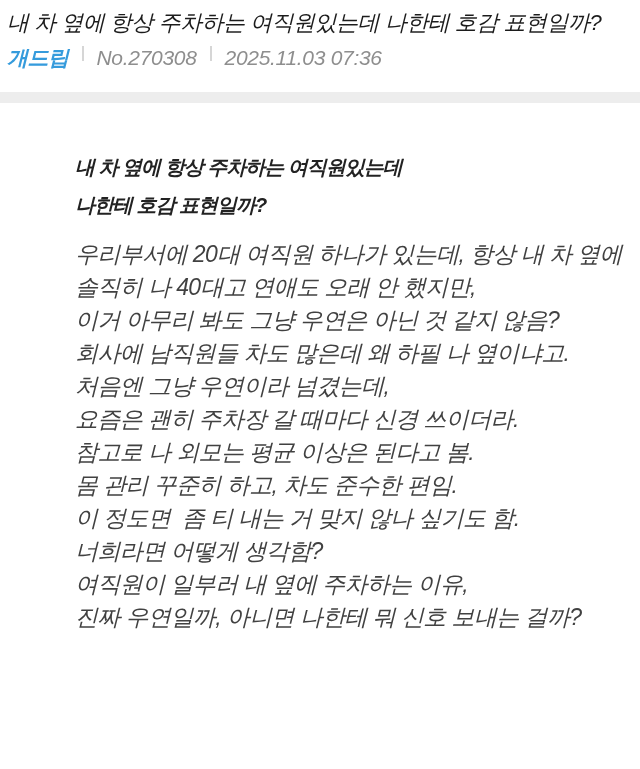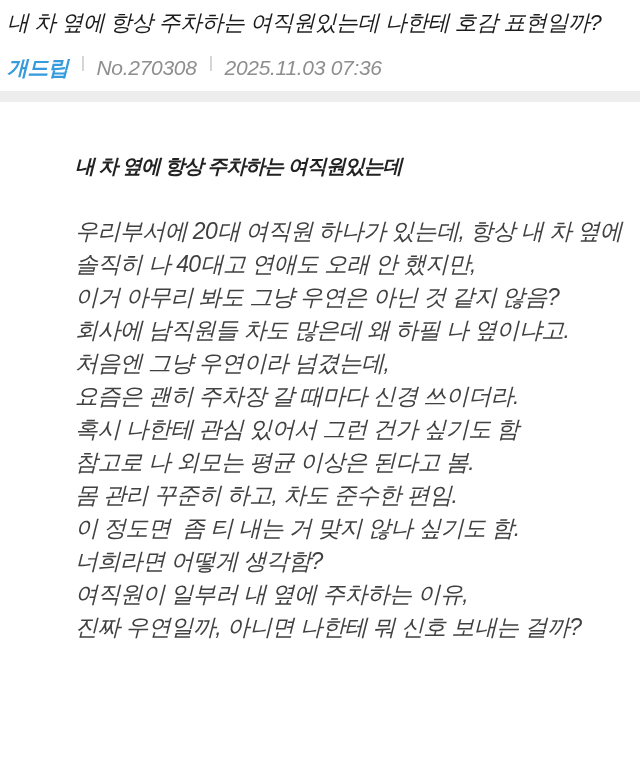--- a/index.html
+++ b/index.html
@@ -27,22 +27,22 @@
     font-weight:500;
     line-height:30px;
     color:var(--title-black);
     letter-spacing:-0.5px;
     white-space:nowrap;
     overflow:hidden;
   }
   .post-meta{
     display:flex;
     align-items:flex-start;
-    margin-top:18px;
-    padding-bottom:11px;
+    margin-top:8px;
+    padding-bottom:22px;
     font-size:21px;
     line-height:24px;
   }
   .board-name{
     color:var(--board-blue);
     font-weight:700;
     text-decoration:none;
     letter-spacing:-0.5px;
   }
   .meta-sep{
@@ -64,21 +64,21 @@
     background:#ffffff;
   }
   .content-title{
     font-size:20px;
     font-weight:700;
     line-height:38px;
     color:var(--inner-title-black);
     letter-spacing:-1px;
   }
   .content-body{
-    margin-top:30px;
+    margin-top:14px;
     font-size:23px;
     line-height:33px;
     color:var(--body-gray);
     letter-spacing:-0.6px;
   }
   .body-line{white-space:pre;}
 </style>
 </head>
 <body>
 
@@ -89,29 +89,28 @@
     <span class="meta-sep"></span>
     <span class="meta-text">No.270308</span>
     <span class="meta-sep"></span>
     <span class="meta-text">2025.11.03 07:36</span>
   </div>
 </header>
 
 <div class="section-band"></div>
 
 <main class="post-content">
-  <h2 class="content-title"><span>내 차 옆에 항상 주차하는 여직원있는데</span><br></h2>
+  <h2 class="content-title"><span>내 차 옆에 항상 주차하는 여직원있는데</span><br><span>나한테 호감 표현일까?</span></h2>
   <div class="content-body">
       <div class="body-line">우리부서에 20대 여직원 하나가 있는데, 항상 내 차 옆에</div>
       <div class="body-line">솔직히 나 40대고 연애도 오래 안 했지만,</div>
       <div class="body-line">이거 아무리 봐도 그냥 우연은 아닌 것 같지 않음?</div>
       <div class="body-line">회사에 남직원들 차도 많은데 왜 하필 나 옆이냐고.</div>
       <div class="body-line">처음엔 그냥 우연이라 넘겼는데,</div>
       <div class="body-line">요즘은 괜히 주차장 갈 때마다 신경 쓰이더라.</div>
-      <div class="body-line">혹시 나한테 관심 있어서 그런 건가 싶기도 함</div>
       <div class="body-line">참고로 나 외모는 평균 이상은 된다고 봄.</div>
       <div class="body-line">몸 관리 꾸준히 하고, 차도 준수한 편임.</div>
       <div class="body-line">이 정도면  좀 티 내는 거 맞지 않나 싶기도 함.</div>
       <div class="body-line">너희라면 어떻게 생각함?</div>
       <div class="body-line">여직원이 일부러 내 옆에 주차하는 이유,</div>
       <div class="body-line">진짜 우연일까, 아니면 나한테 뭐 신호 보내는 걸까?</div>
     </div>
 </main>
 
 </body></html>

